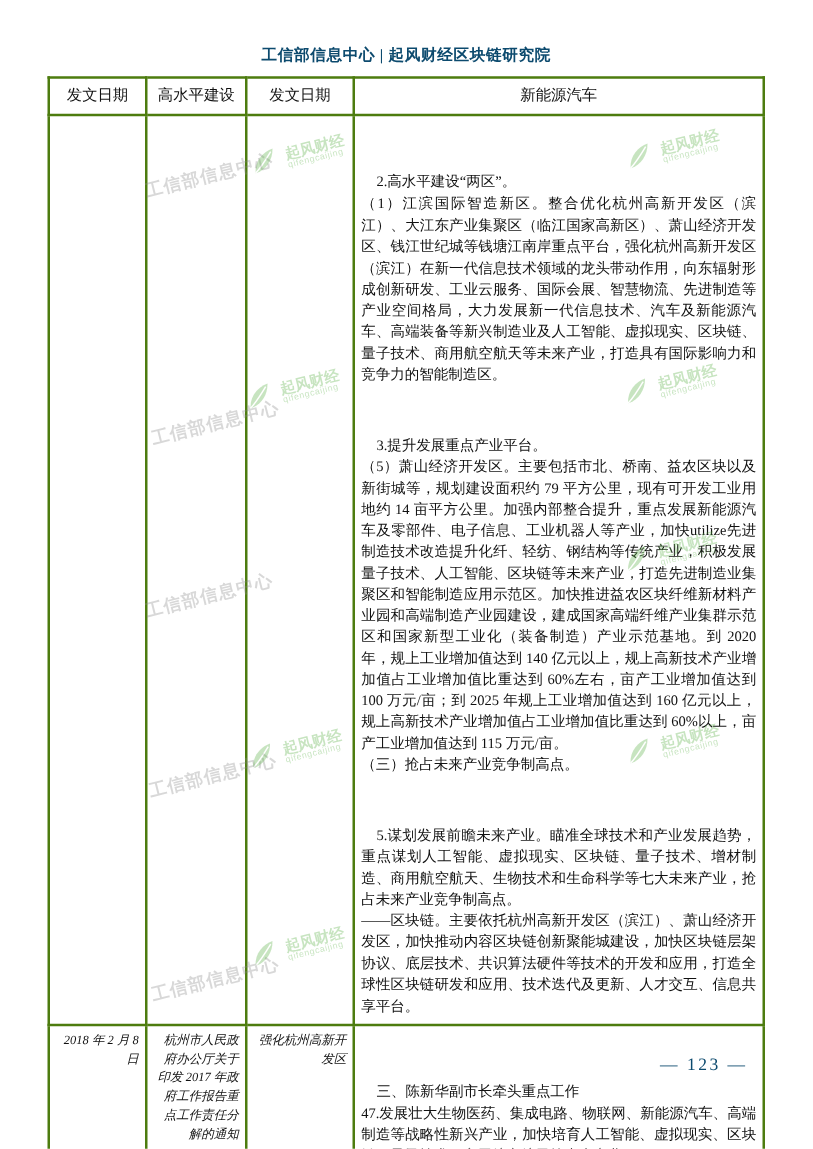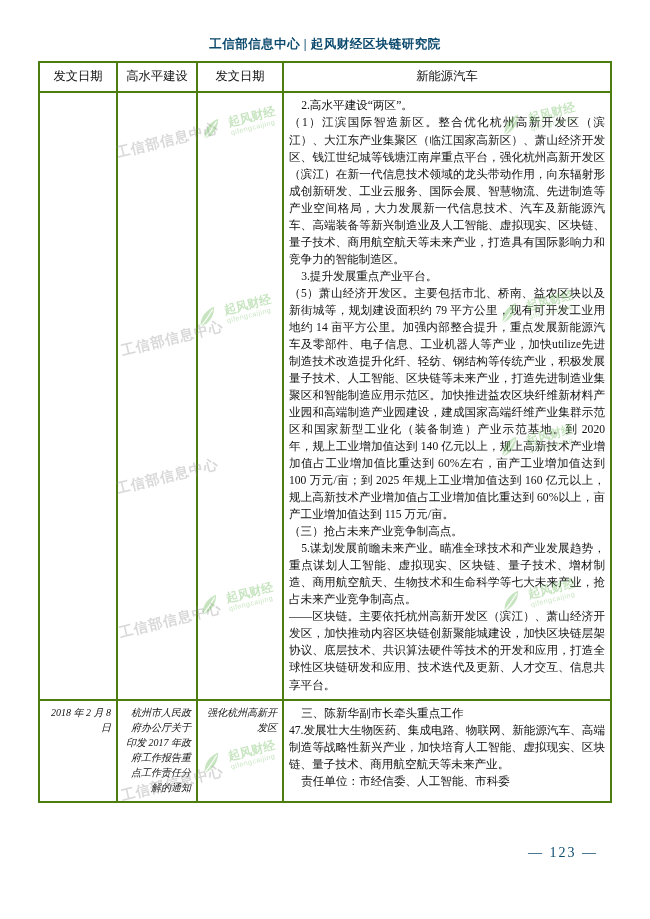--- a/index.html
+++ b/index.html
@@ -62,21 +62,21 @@
     font-style: italic;
   }
   .cell-content p {
     margin: 0;
     text-indent: 0;
     text-align: justify;
     text-justify: inter-ideograph;
     font-size: 11.6px;
     line-height: 1.47;
   }
-  .cell-content p.ind1 { text-indent: 1.05em; }
+  .cell-content p.ind1 { text-indent: 1.05em; margin-top: 40px; }
   .cell-content p.ind2 { text-indent: 0; }
   .row-two td { height: 0; }
 
   .page-number {
     position: absolute;
     right: 52px;
     bottom: 58px;
     font-size: 14px;
     letter-spacing: 2px;
     color: #0c4a6e;

